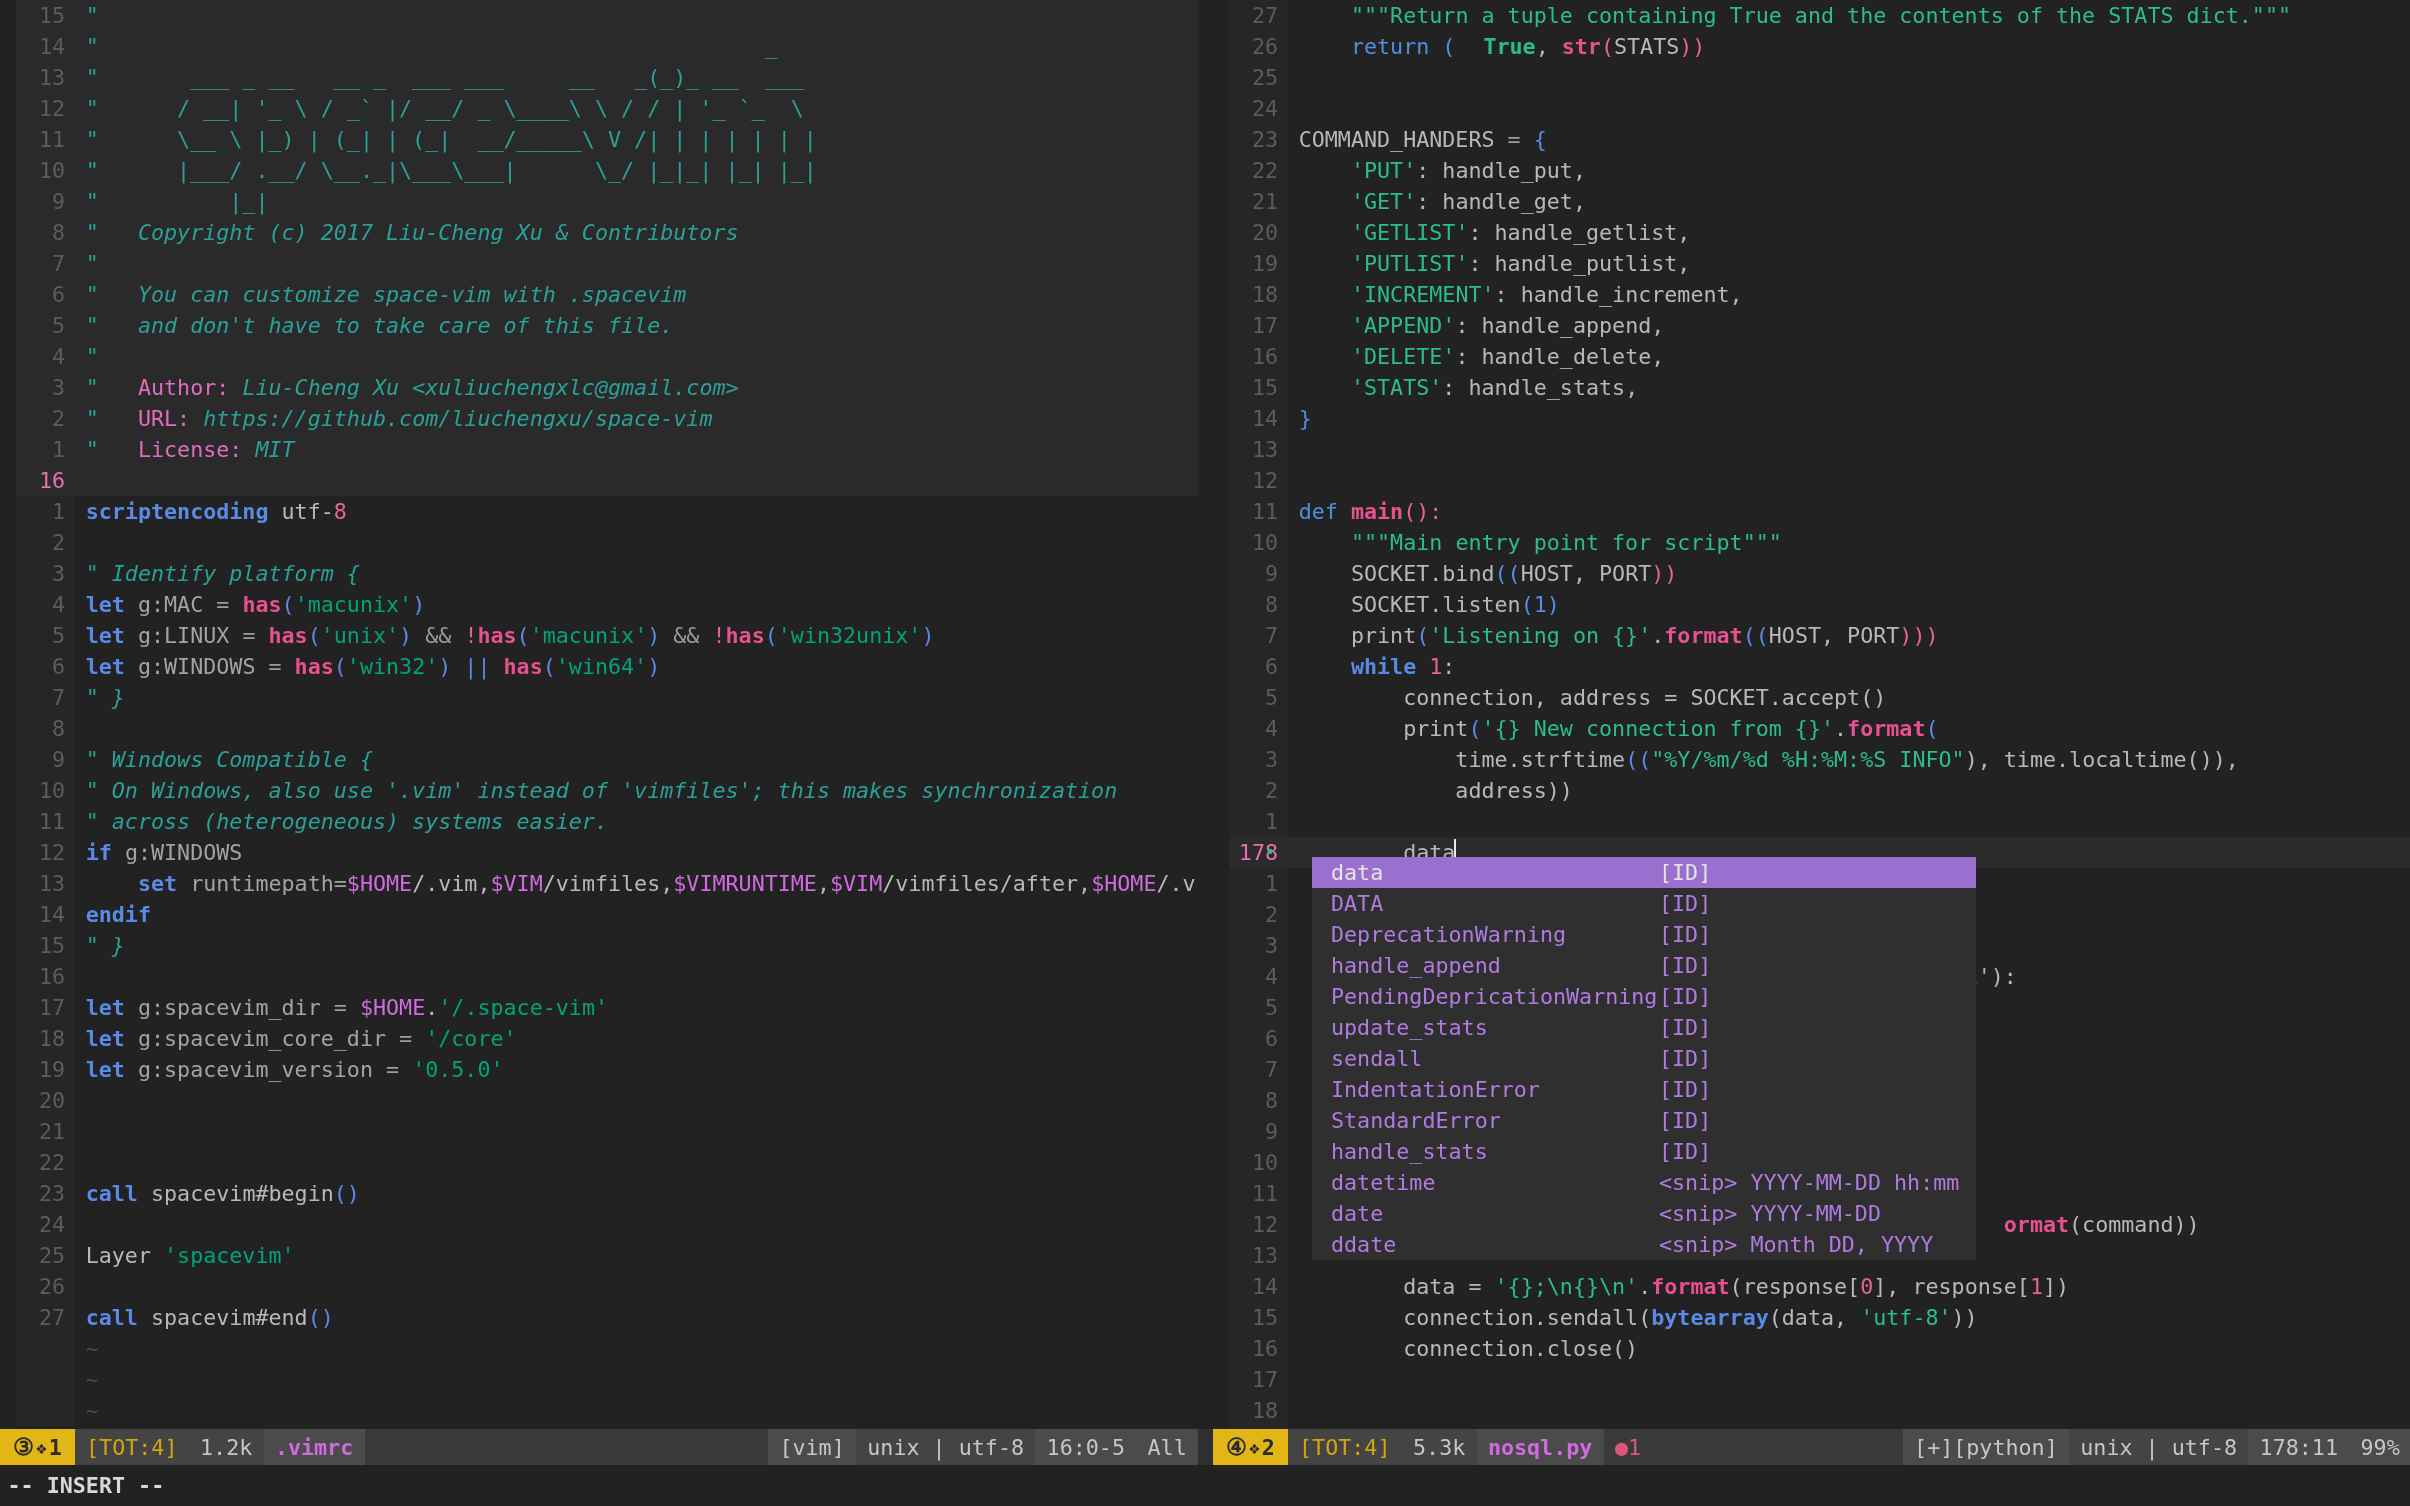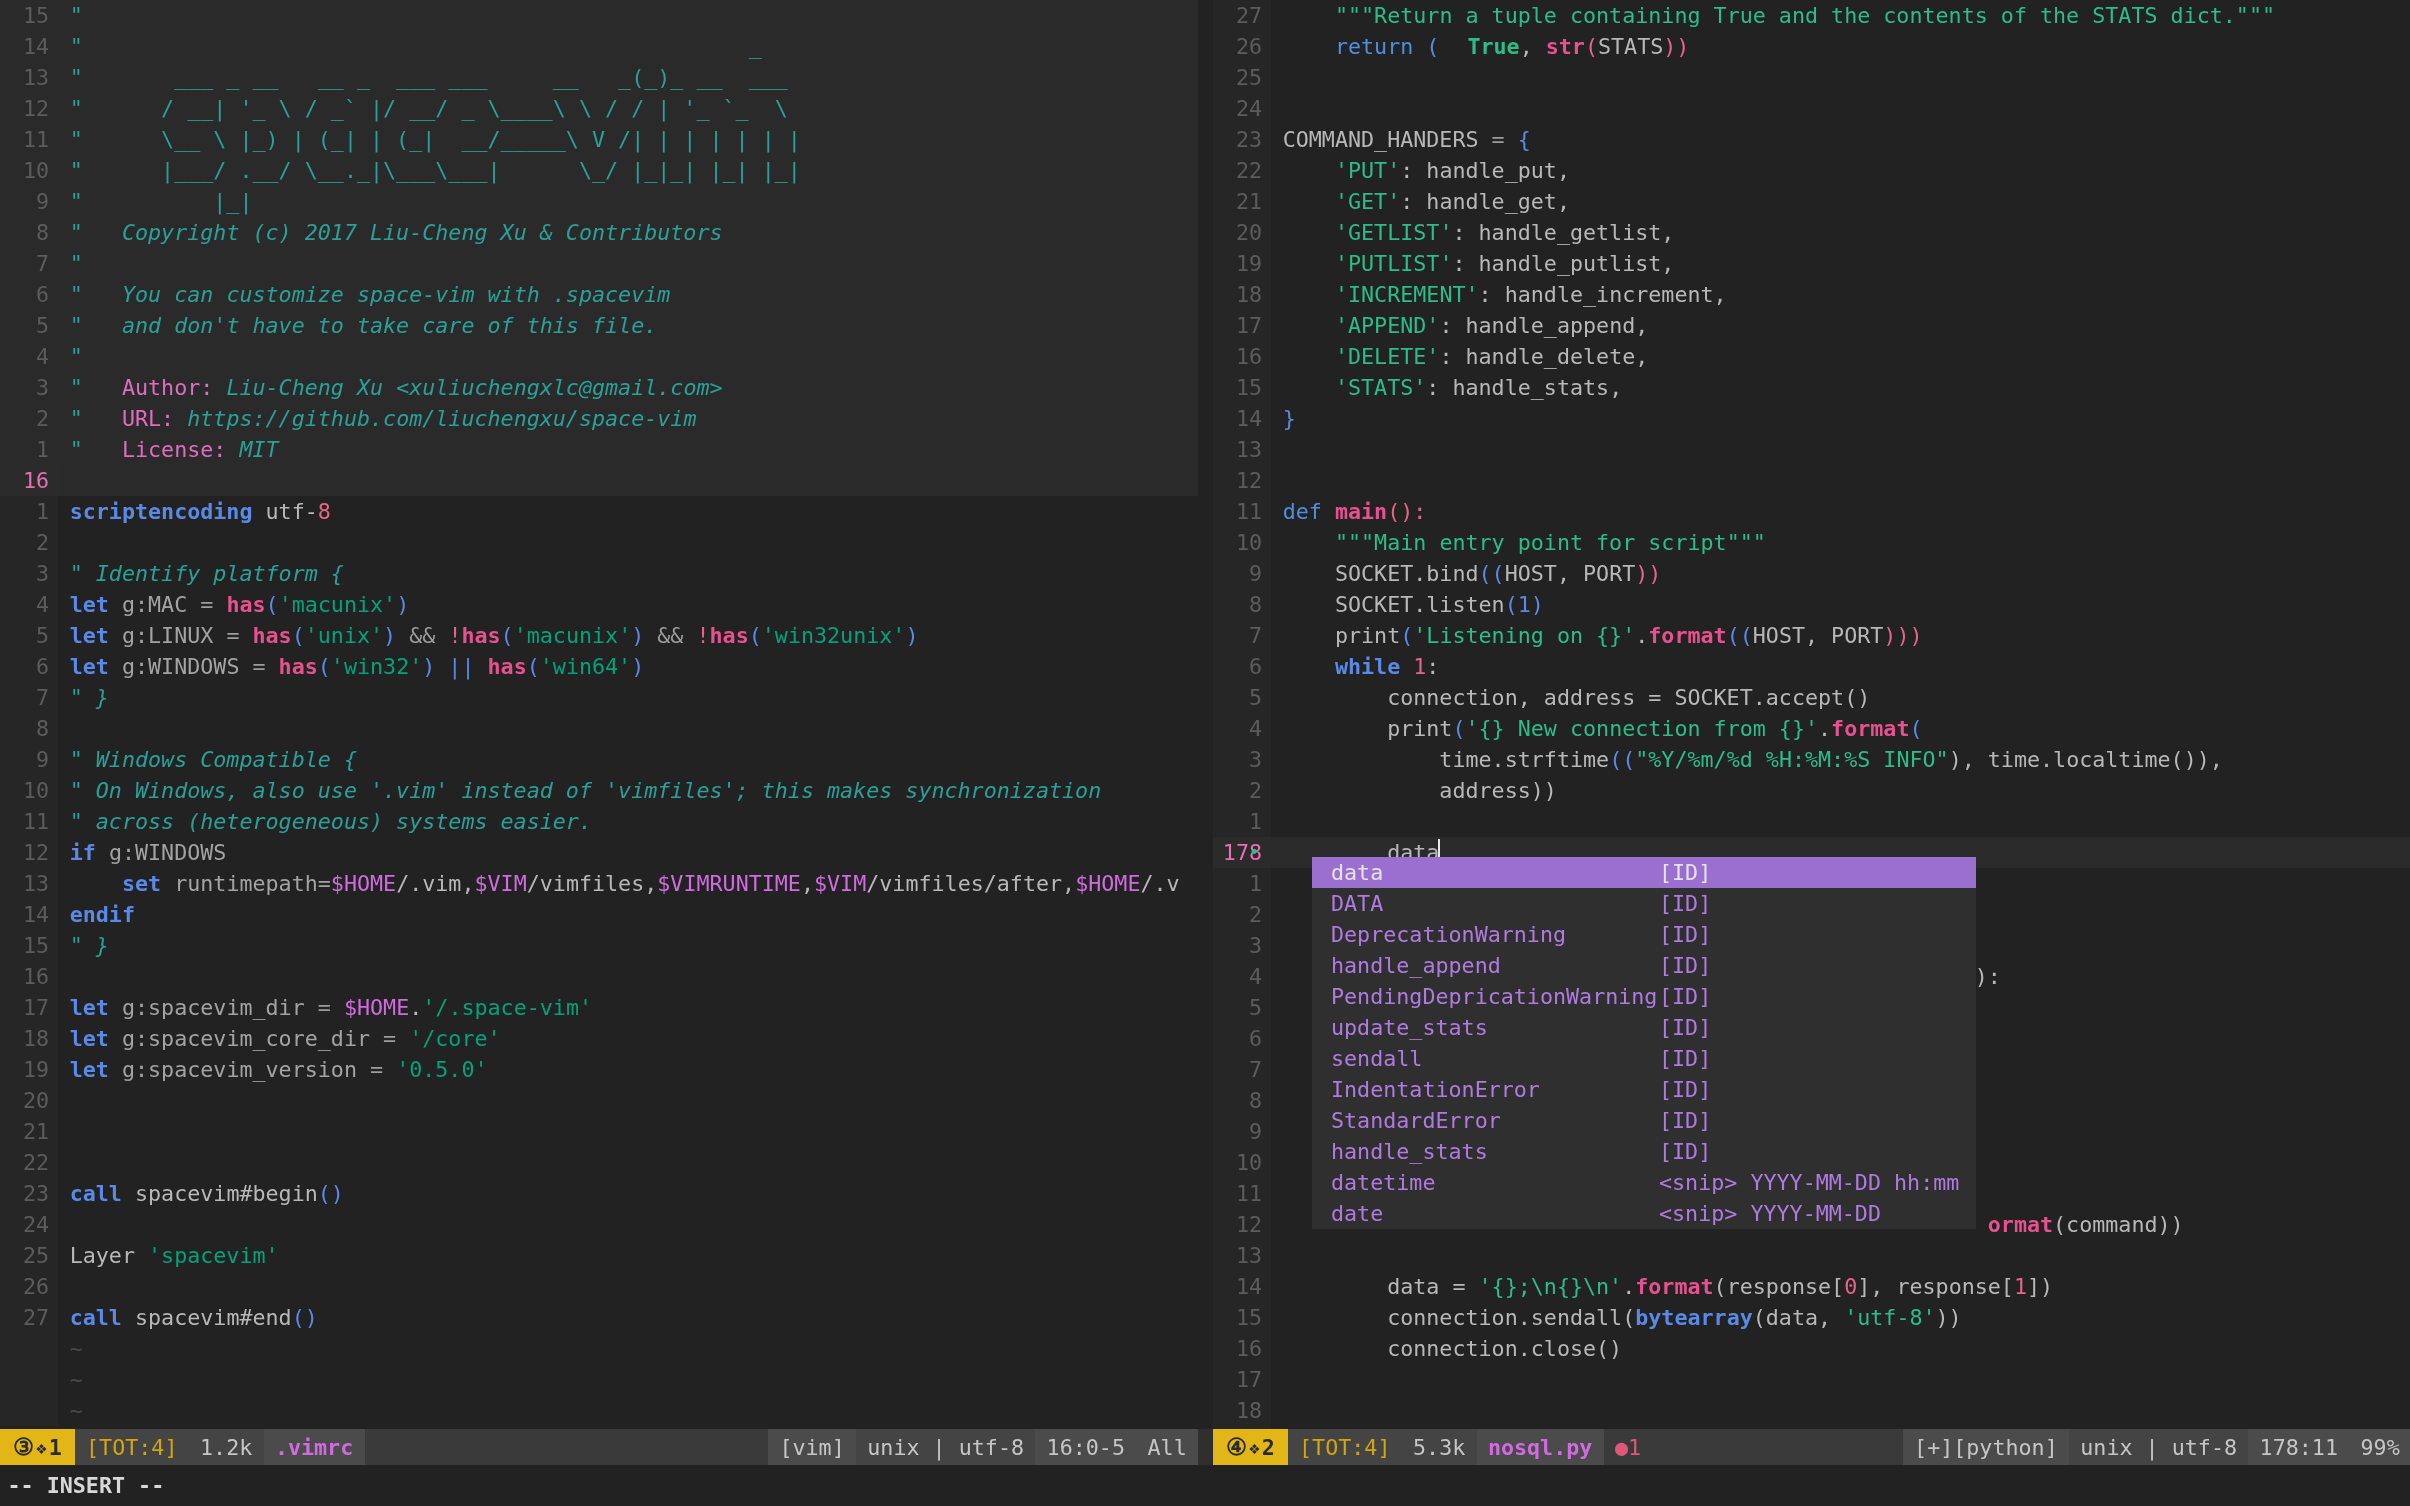--- a/index.html
+++ b/index.html
@@ -18,21 +18,21 @@
   .screen { position: relative; width: 2411px; height: 1507px; background: #222222; }
 
   
   .panes { position: absolute; left:0; top:0; width:2411px; height:1429px; display:flex; }
   .pane { position: relative; height: 1429px; overflow: hidden; }
   .pane.left  { width: 1198px; background:#222222; }
   .vsplit { width: 15px; height:1429px; background:#222222; }
   .pane.right { width: 1198px; background:#222222; }
 
   
-  .rows { position:absolute; left:0; top:0; right:0; }
+  .rows { position:absolute; left:16px; top:0; right:0; }
   .row { position:relative; height:31px; white-space:pre; display:flex; align-items:flex-start; }
   .ln {
     display:inline-block; width:49px; min-width:49px; text-align:right;
     color:#5c5c5c; padding-right:9.4px; background:#262626; box-sizing:content-box;
     height:31px;
   }
   .row.cursorline .ln { color:#e86fb0; background:#2b2b2b; }
   .row.cursorline { background:#2a2a2a; }
   .code { display:inline-block; padding-left:11.3px; }
 
@@ -216,20 +216,21 @@
           <div class="pmenu-row"><span class="pmenu-word">DeprecationWarning</span><span class="pmenu-kind">[ID]</span></div>
           <div class="pmenu-row"><span class="pmenu-word">handle_append</span><span class="pmenu-kind">[ID]</span></div>
           <div class="pmenu-row"><span class="pmenu-word">PendingDepricationWarning</span><span class="pmenu-kind">[ID]</span></div>
           <div class="pmenu-row"><span class="pmenu-word">update_stats</span><span class="pmenu-kind">[ID]</span></div>
           <div class="pmenu-row"><span class="pmenu-word">sendall</span><span class="pmenu-kind">[ID]</span></div>
           <div class="pmenu-row"><span class="pmenu-word">IndentationError</span><span class="pmenu-kind">[ID]</span></div>
           <div class="pmenu-row"><span class="pmenu-word">StandardError</span><span class="pmenu-kind">[ID]</span></div>
           <div class="pmenu-row"><span class="pmenu-word">handle_stats</span><span class="pmenu-kind">[ID]</span></div>
           <div class="pmenu-row"><span class="pmenu-word">datetime</span><span class="pmenu-kind">&lt;snip&gt; YYYY-MM-DD hh:mm</span></div>
           <div class="pmenu-row"><span class="pmenu-word">date</span><span class="pmenu-kind">&lt;snip&gt; YYYY-MM-DD</span></div>
+          <div class="pmenu-row"><span class="pmenu-word">ddate</span><span class="pmenu-kind">&lt;snip&gt; Month DD, YYYY</span></div>
         </div>
     </div>
   </div>
 
   <div class="statusbar">
 
     <div class="sl left">
       <div class="seg seg-mode">
         <span class="circled">③</span>
         <span class="diamond">❖</span>

